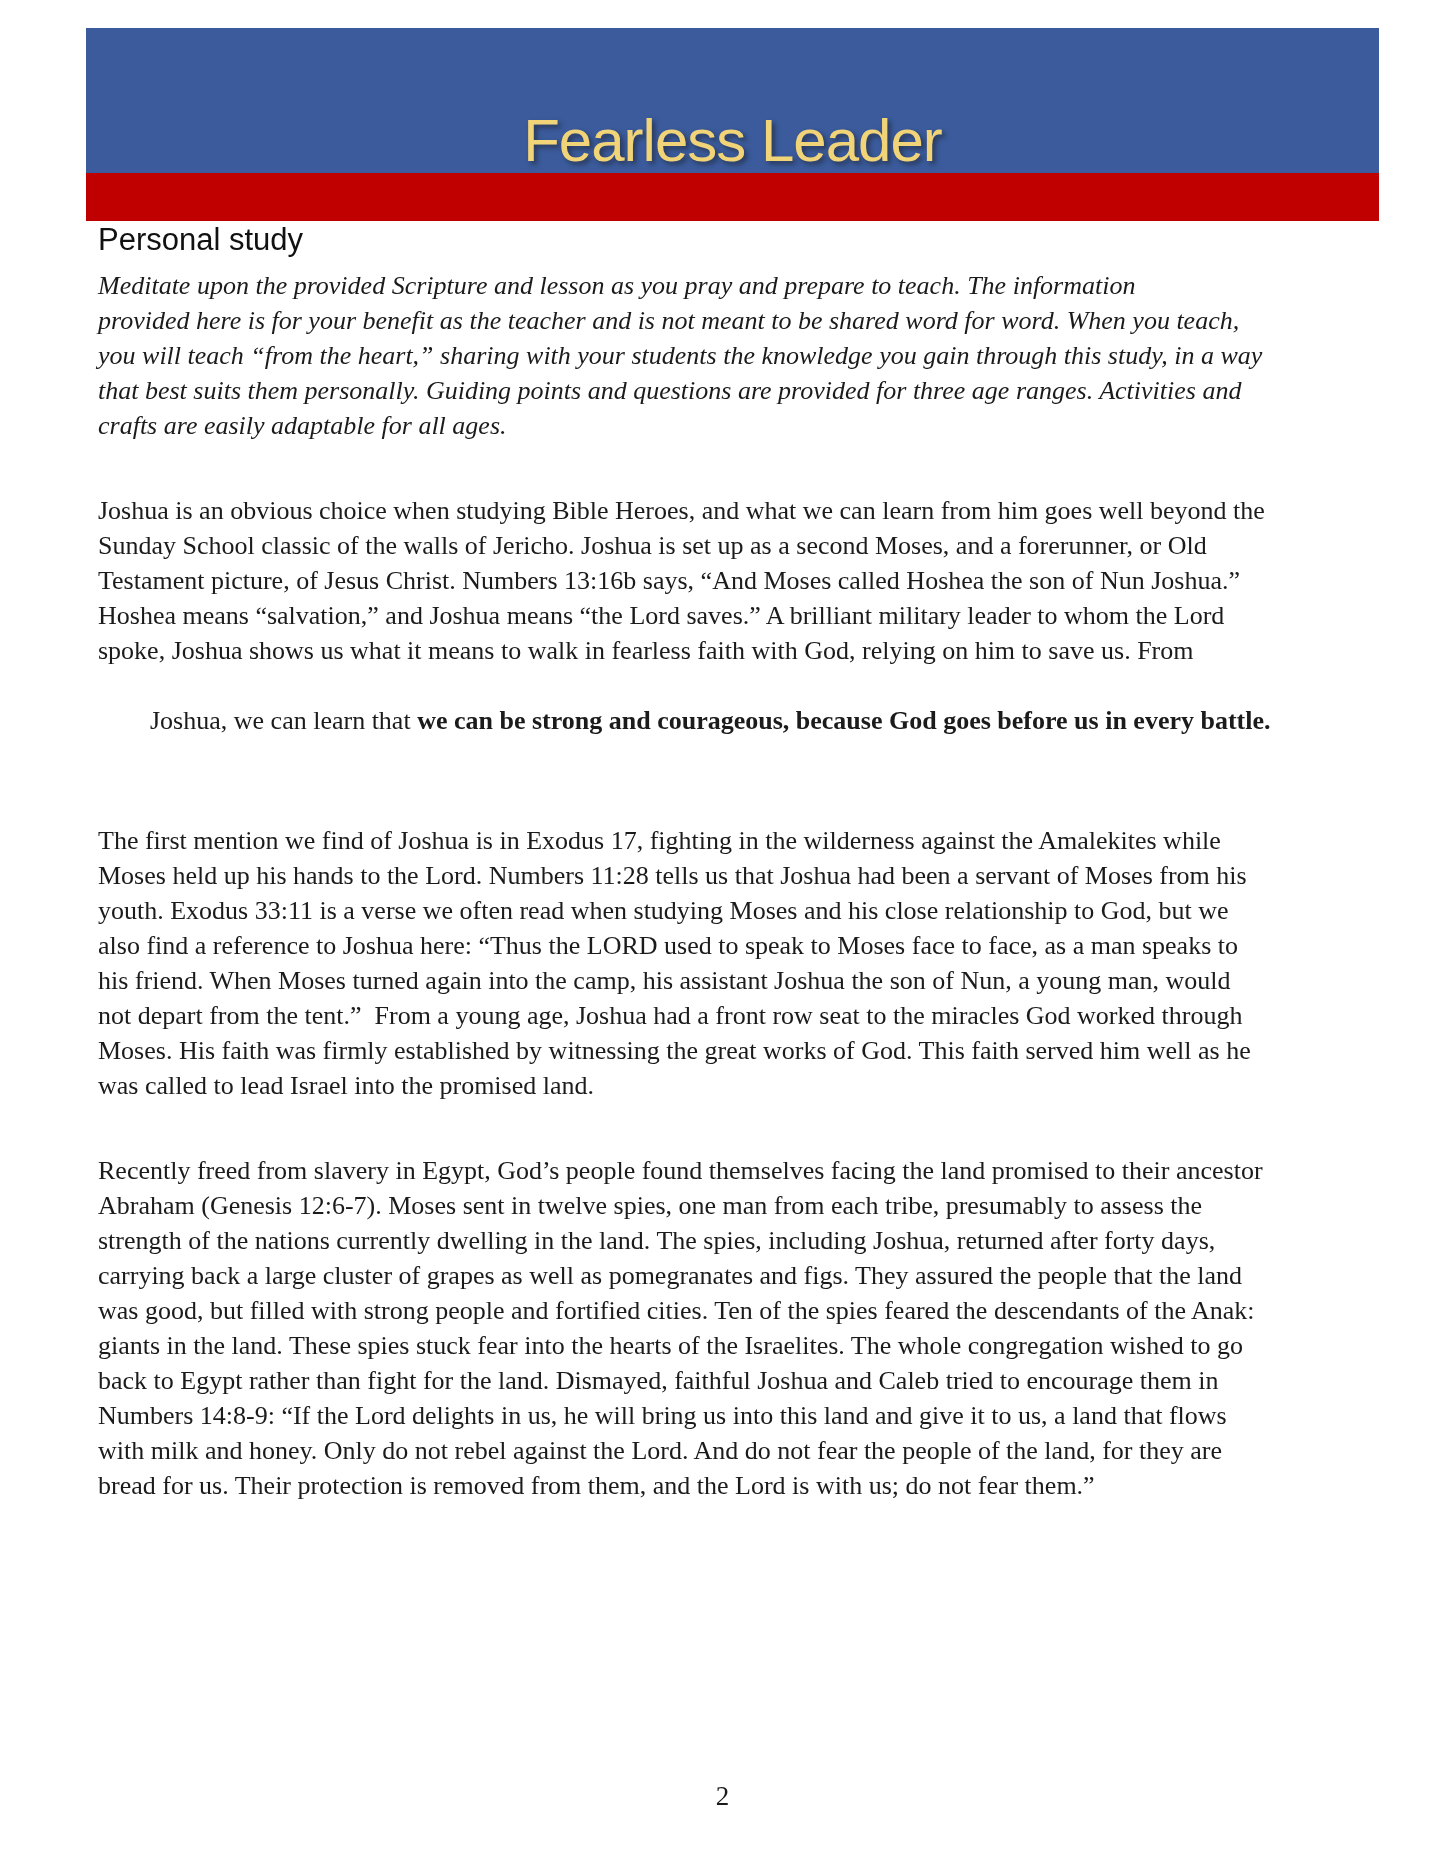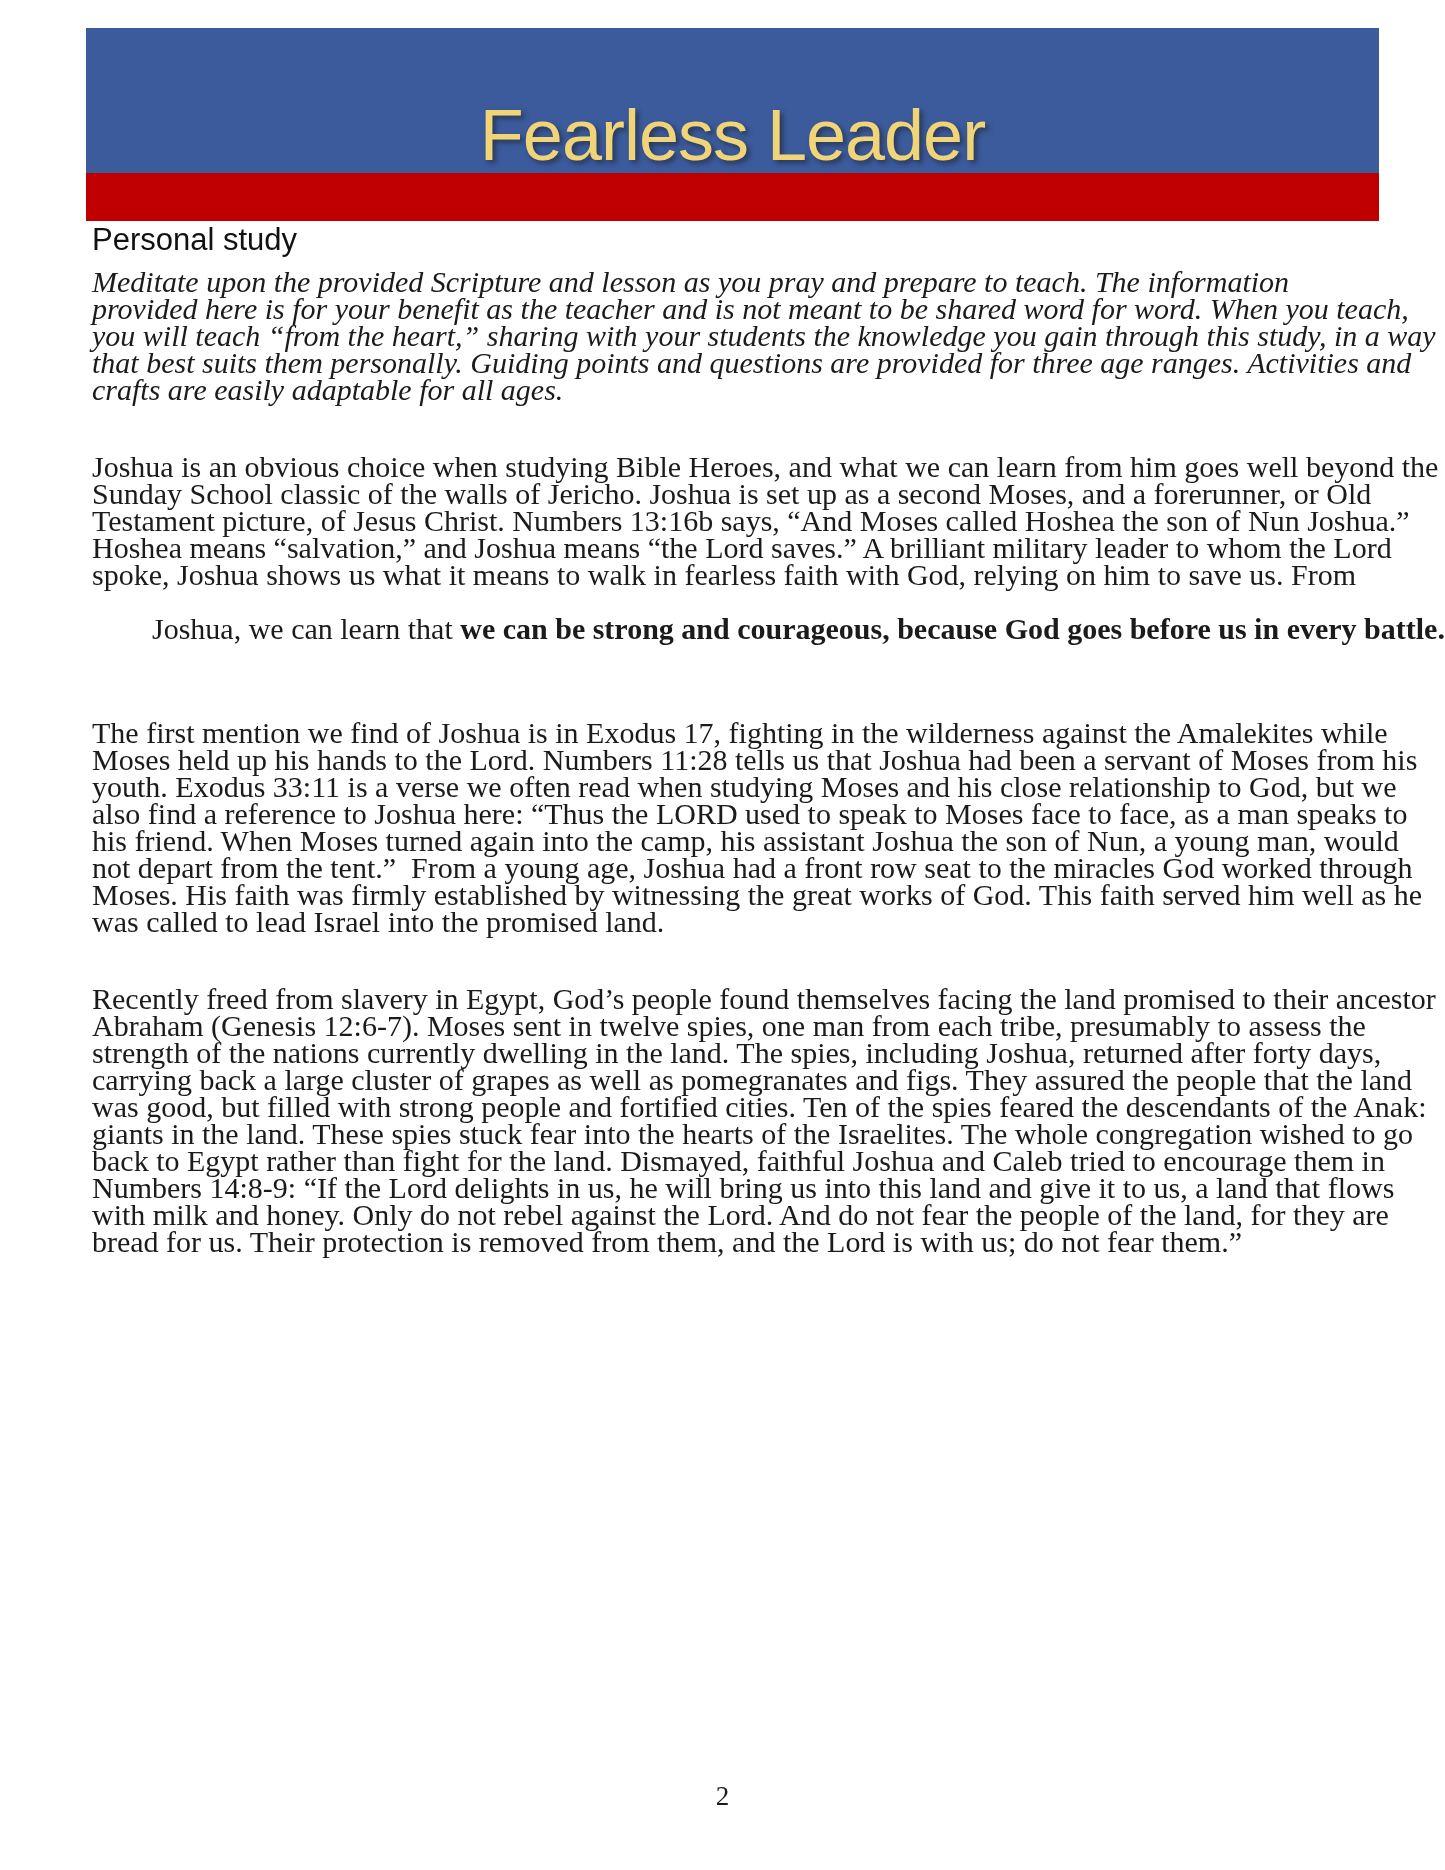--- a/index.html
+++ b/index.html
@@ -25,53 +25,53 @@
     background: #3b5b9c;
     display: flex;
     align-items: flex-end;
     justify-content: center;
   }
   .banner-title {
     margin: 0;
     padding: 0 0 2px 0;
     font-family: "Liberation Sans", sans-serif;
     font-weight: normal;
-    font-size: 72px;
+    font-size: 60px;
     line-height: 1;
     letter-spacing: -1px;
     color: #f2d478;
     text-shadow: 3px 3px 5px rgba(25, 25, 25, 0.55);
     white-space: nowrap;
   }
   .banner-stripe {
     position: absolute;
     left: 86px;
     top: 173px;
     width: 1293px;
     height: 48px;
     background: #c00000;
   }
   .content {
     position: absolute;
-    left: 92px;
+    left: 98px;
     top: 222px;
     width: 1300px;
   }
   .section-heading {
     margin: 0 0 10px 0;
     font-family: "Liberation Sans", sans-serif;
     font-weight: normal;
     font-size: 31px;
     line-height: 36px;
     color: #111111;
   }
   .para {
     margin: 0 0 50px 0;
-    font-size: 30px;
-    line-height: 27px;
+    font-size: 26px;
+    line-height: 35px;
   }
   .para-lines {
     display: block;
     white-space: pre;
   }
   .para-line {
     display: block;
     white-space: pre;
   }
   .intro {

